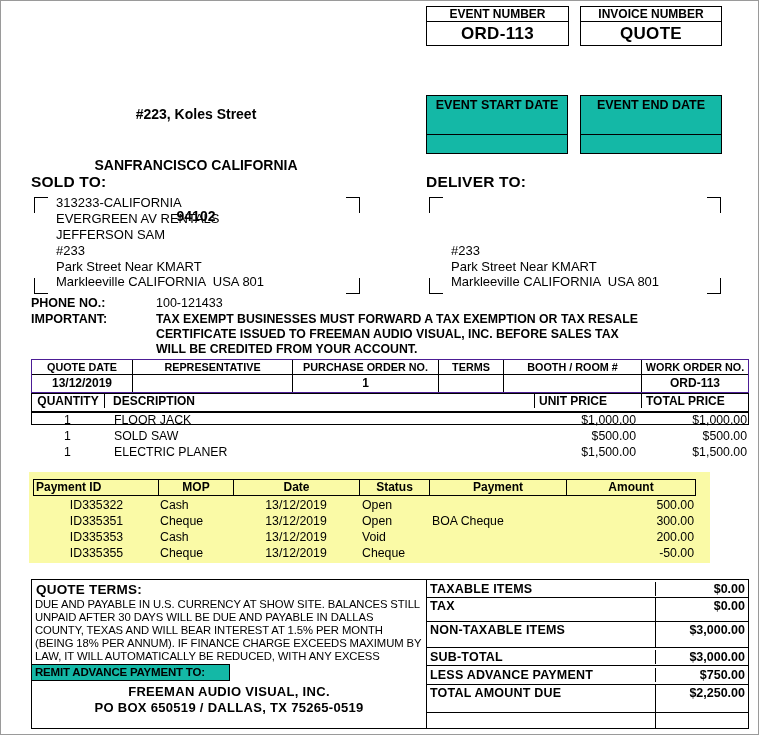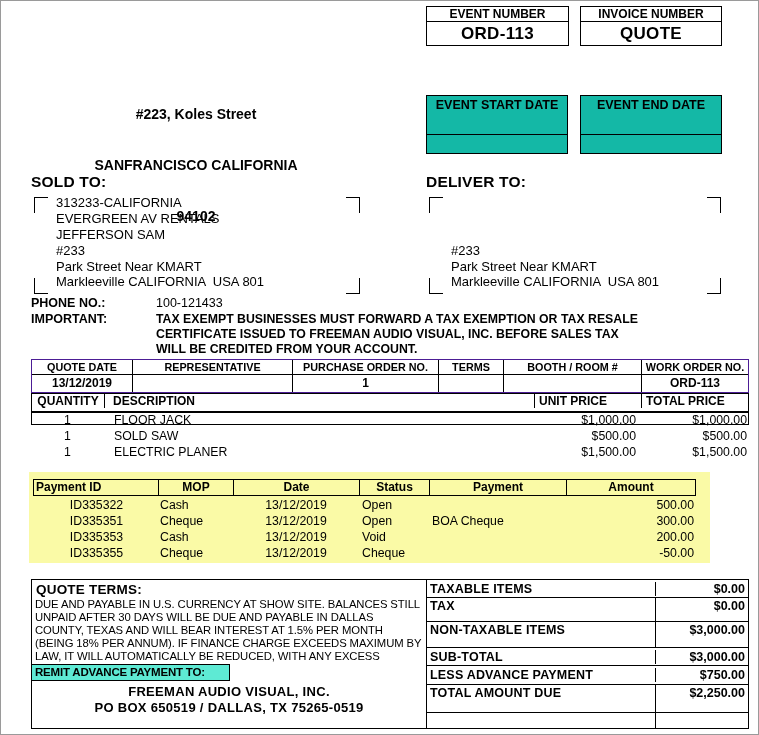--- a/index.html
+++ b/index.html
@@ -92,21 +92,21 @@
   .pc6{flex:1; text-align:right;}
   .pay-header .pc1 { text-align:left; padding-left:2px; }
   .pay-header .pc2,.pay-header .pc3,.pay-header .pc4,.pay-header .pc5,.pay-header .pc6 { text-align:center; padding-left:0; }
 
   
   .left-box { position:absolute; left:30px; top:578px; width:396px; height:150px; border:1px solid #000; }
   .terms-label { font-size:13.5px; font-weight:bold; padding:2px 0 1px 4px; letter-spacing:.2px; }
   .terms-text { font-size:11.3px; line-height:13px; padding:0 4px 0 3px; letter-spacing:-0.1px; }
   .remit-box { position:absolute; left:-1px; top:84px; width:199px; height:17px;
                border:1px solid #000; font-size:11.5px; font-weight:bold;
-               line-height:15px; padding-left:3px; background:#5eead4; letter-spacing:-0.2px; }
+               line-height:15px; padding-left:3px; background:#14b8a6; letter-spacing:-0.2px; }
   .payee-name { position:absolute; left:0; top:104px; width:100%; text-align:center;
                 font-size:13px; font-weight:bold; letter-spacing:.3px; }
   .payee-address { position:absolute; left:0; top:120px; width:100%; text-align:center;
                    font-size:13px; font-weight:bold; letter-spacing:.3px; }
 
   
   .totals-box { position:absolute; left:425px; top:578px; width:323px; height:150px;
                 border:1px solid #000; display:flex; flex-direction:column; }
   .tot-row { display:flex; border-bottom:1px solid #000; }
   .tot-row .t-label { width:228px; padding-left:3px; font-size:12.5px; font-weight:bold; letter-spacing:.2px; }

